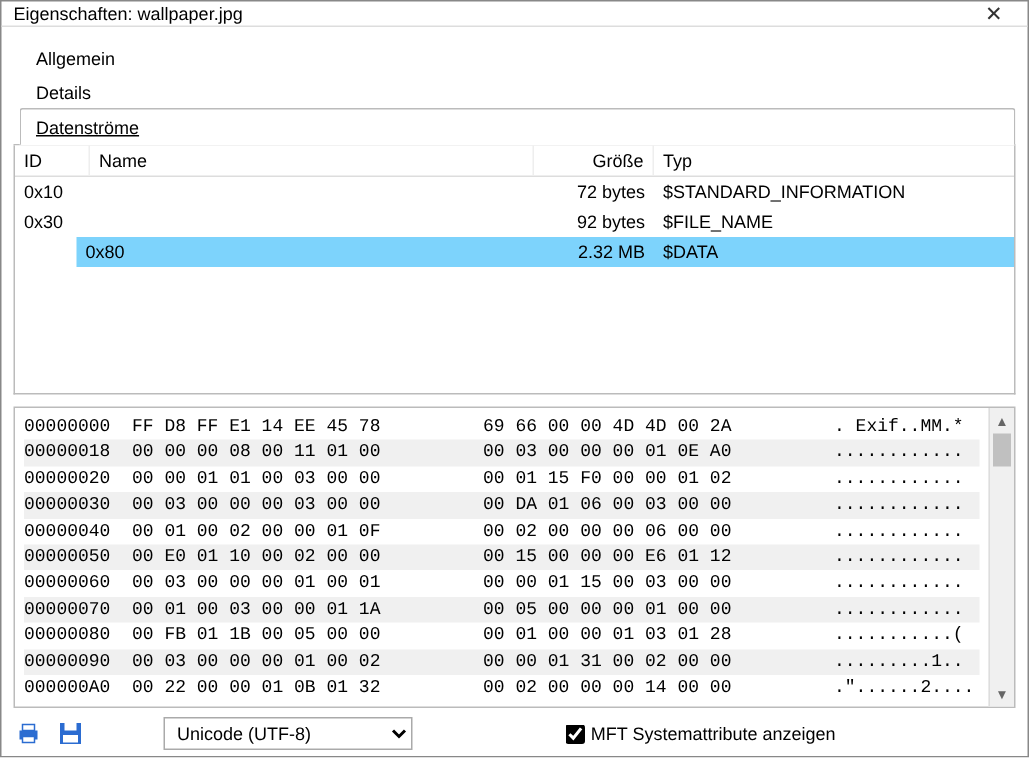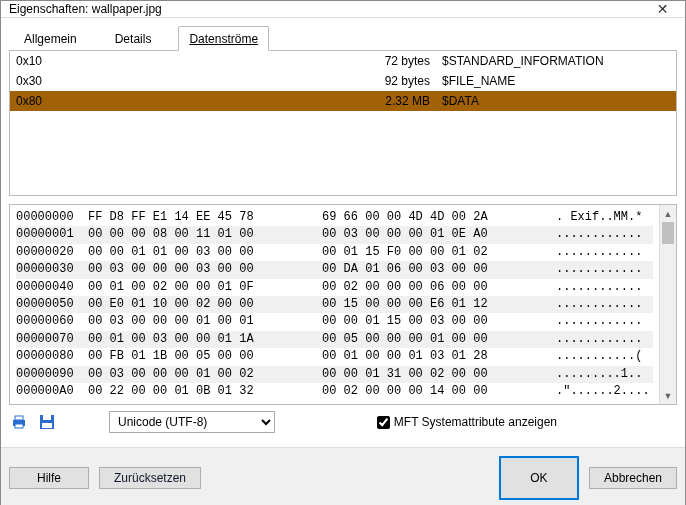--- a/index.html
+++ b/index.html
@@ -2,34 +2,34 @@
 <html><head>
 <meta charset="utf-8">
 <style>
 * { box-sizing: border-box; margin: 0; padding: 0; }
 body { font-family: "Segoe UI", Tahoma, sans-serif; font-size: 12px; background: #fff; color: #000; }
 .window { width: 686px; height: 505px; border: 1px solid #888; display: flex; flex-direction: column; background: #fff; }
 .titlebar { height: 30px; display: flex; align-items: center; padding: 0 0 0 8px; border-bottom: 1px solid #ddd; }
 .titlebar .title { flex: 1; font-size: 12px; }
 .titlebar .close { width: 45px; height: 100%; display: flex; align-items: center; justify-content: center; font-size: 14px; color: #333; }
 .inner { padding: 8px 8px 8px 8px; display: flex; flex-direction: column; flex: 1; }
-.tabs { display: flex; gap: 16px; border-bottom: 1px solid #bbb; padding-left: 4px; }
+.tabs { display: flex; gap: 0; border-bottom: 1px solid #bbb; padding-left: 4px; flex-direction: column; }
 .tab { padding: 5px 10px 4px; border: 1px solid transparent; border-bottom: none; margin-bottom: -1px; font-size: 12px; }
 .tab.active { border-color: #bbb; background: #fff; border-bottom: 1px solid #fff; border-top-left-radius: 2px; border-top-right-radius: 2px; text-decoration: underline; }
 .table { border: 1px solid #bbb; border-top: none; display: flex; flex-direction: column; }
 .table-head, .table-row { display: flex; }
 .table-head { background: #fff; border-bottom: 1px solid #ddd; }
 .th, .td { padding: 3px 6px; font-size: 12px; white-space: nowrap; }
 .col-id { width: 50px; }
 .col-name { flex: 1; }
 .col-size { width: 80px; text-align: right; }
 .col-type { width: 240px; }
 .th { border-right: 1px solid #eee; }
 .th:last-child { border-right: none; }
-.table-row.sel { background: #a16207; }
+.table-row.sel { background: #7dd3fc; margin-left: 41px; }
 .hex-area { border: 1px solid #bbb; margin-top: 8px; display: flex; }
 .hex-content { font-family: Consolas, "Courier New", monospace; font-size: 12px; padding: 4px 6px; flex: 1; overflow: hidden; line-height: 1.45; }
 .hex-line { white-space: pre; display: flex; }
 .hex-line.odd { background: #f0f0f0; }
 .hx-off { width: 72px; display: inline-block; }
 .hx-b1 { width: 216px; display: inline-block; font-family: Liberation Mono, monospace; }
 .hx-gap { width: 18px; display: inline-block; }
 .hx-b2 { width: 216px; display: inline-block; }
 .hx-ascii { display: inline-block; padding-left: 18px; }
 .scrollbar { width: 17px; background: #f0f0f0; border-left: 1px solid #ddd; position: relative; }
@@ -56,20 +56,26 @@
     <div class="close">✕</div>
   </div>
   <div class="inner">
     <div class="tabs">
       <div class="tab">Allgemein</div>
       <div class="tab">Details</div>
       <div class="tab active">Datenströme</div>
     </div>
 
     <div class="table">
+      <div class="table-head">
+        <div class="th col-id">ID</div>
+        <div class="th col-name">Name</div>
+        <div class="th col-size">Größe</div>
+        <div class="th col-type">Typ</div>
+      </div>
       <div id="rows">
           <div class="table-row">
             <div class="td col-id">0x10</div>
             <div class="td col-name"></div>
             <div class="td col-size">72 bytes</div>
             <div class="td col-type">$STANDARD_INFORMATION</div>
           </div>
           <div class="table-row">
             <div class="td col-id">0x30</div>
             <div class="td col-name"></div>
@@ -82,21 +88,21 @@
             <div class="td col-size">2.32 MB</div>
             <div class="td col-type">$DATA</div>
           </div>
         </div>
       <div style="height:84px;"></div>
     </div>
 
     <div class="hex-area">
       <div class="hex-content" id="hex">
           <div class="hex-line"><span class="hx-off">00000000</span><span class="hx-b1">FF D8 FF E1 14 EE 45 78</span><span class="hx-gap"></span><span class="hx-b2">69 66 00 00 4D 4D 00 2A</span><span class="hx-ascii">. Exif..MM.*</span></div>
-          <div class="hex-line odd"><span class="hx-off">00000001</span><span class="hx-b1">00 00 00 08 00 11 01 00</span><span class="hx-gap"></span><span class="hx-b2">00 03 00 00 00 01 0E A0</span><span class="hx-ascii">............</span></div>
+          <div class="hex-line odd"><span class="hx-off">00000018</span><span class="hx-b1">00 00 00 08 00 11 01 00</span><span class="hx-gap"></span><span class="hx-b2">00 03 00 00 00 01 0E A0</span><span class="hx-ascii">............</span></div>
           <div class="hex-line"><span class="hx-off">00000020</span><span class="hx-b1">00 00 01 01 00 03 00 00</span><span class="hx-gap"></span><span class="hx-b2">00 01 15 F0 00 00 01 02</span><span class="hx-ascii">............</span></div>
           <div class="hex-line odd"><span class="hx-off">00000030</span><span class="hx-b1">00 03 00 00 00 03 00 00</span><span class="hx-gap"></span><span class="hx-b2">00 DA 01 06 00 03 00 00</span><span class="hx-ascii">............</span></div>
           <div class="hex-line"><span class="hx-off">00000040</span><span class="hx-b1">00 01 00 02 00 00 01 0F</span><span class="hx-gap"></span><span class="hx-b2">00 02 00 00 00 06 00 00</span><span class="hx-ascii">............</span></div>
           <div class="hex-line odd"><span class="hx-off">00000050</span><span class="hx-b1">00 E0 01 10 00 02 00 00</span><span class="hx-gap"></span><span class="hx-b2">00 15 00 00 00 E6 01 12</span><span class="hx-ascii">............</span></div>
           <div class="hex-line"><span class="hx-off">00000060</span><span class="hx-b1">00 03 00 00 00 01 00 01</span><span class="hx-gap"></span><span class="hx-b2">00 00 01 15 00 03 00 00</span><span class="hx-ascii">............</span></div>
           <div class="hex-line odd"><span class="hx-off">00000070</span><span class="hx-b1">00 01 00 03 00 00 01 1A</span><span class="hx-gap"></span><span class="hx-b2">00 05 00 00 00 01 00 00</span><span class="hx-ascii">............</span></div>
           <div class="hex-line"><span class="hx-off">00000080</span><span class="hx-b1">00 FB 01 1B 00 05 00 00</span><span class="hx-gap"></span><span class="hx-b2">00 01 00 00 01 03 01 28</span><span class="hx-ascii">...........(</span></div>
           <div class="hex-line odd"><span class="hx-off">00000090</span><span class="hx-b1">00 03 00 00 00 01 00 02</span><span class="hx-gap"></span><span class="hx-b2">00 00 01 31 00 02 00 00</span><span class="hx-ascii">.........1..</span></div>
           <div class="hex-line"><span class="hx-off">000000A0</span><span class="hx-b1">00 22 00 00 01 0B 01 32</span><span class="hx-gap"></span><span class="hx-b2">00 02 00 00 00 14 00 00</span><span class="hx-ascii">."......2....</span></div>
         </div>

